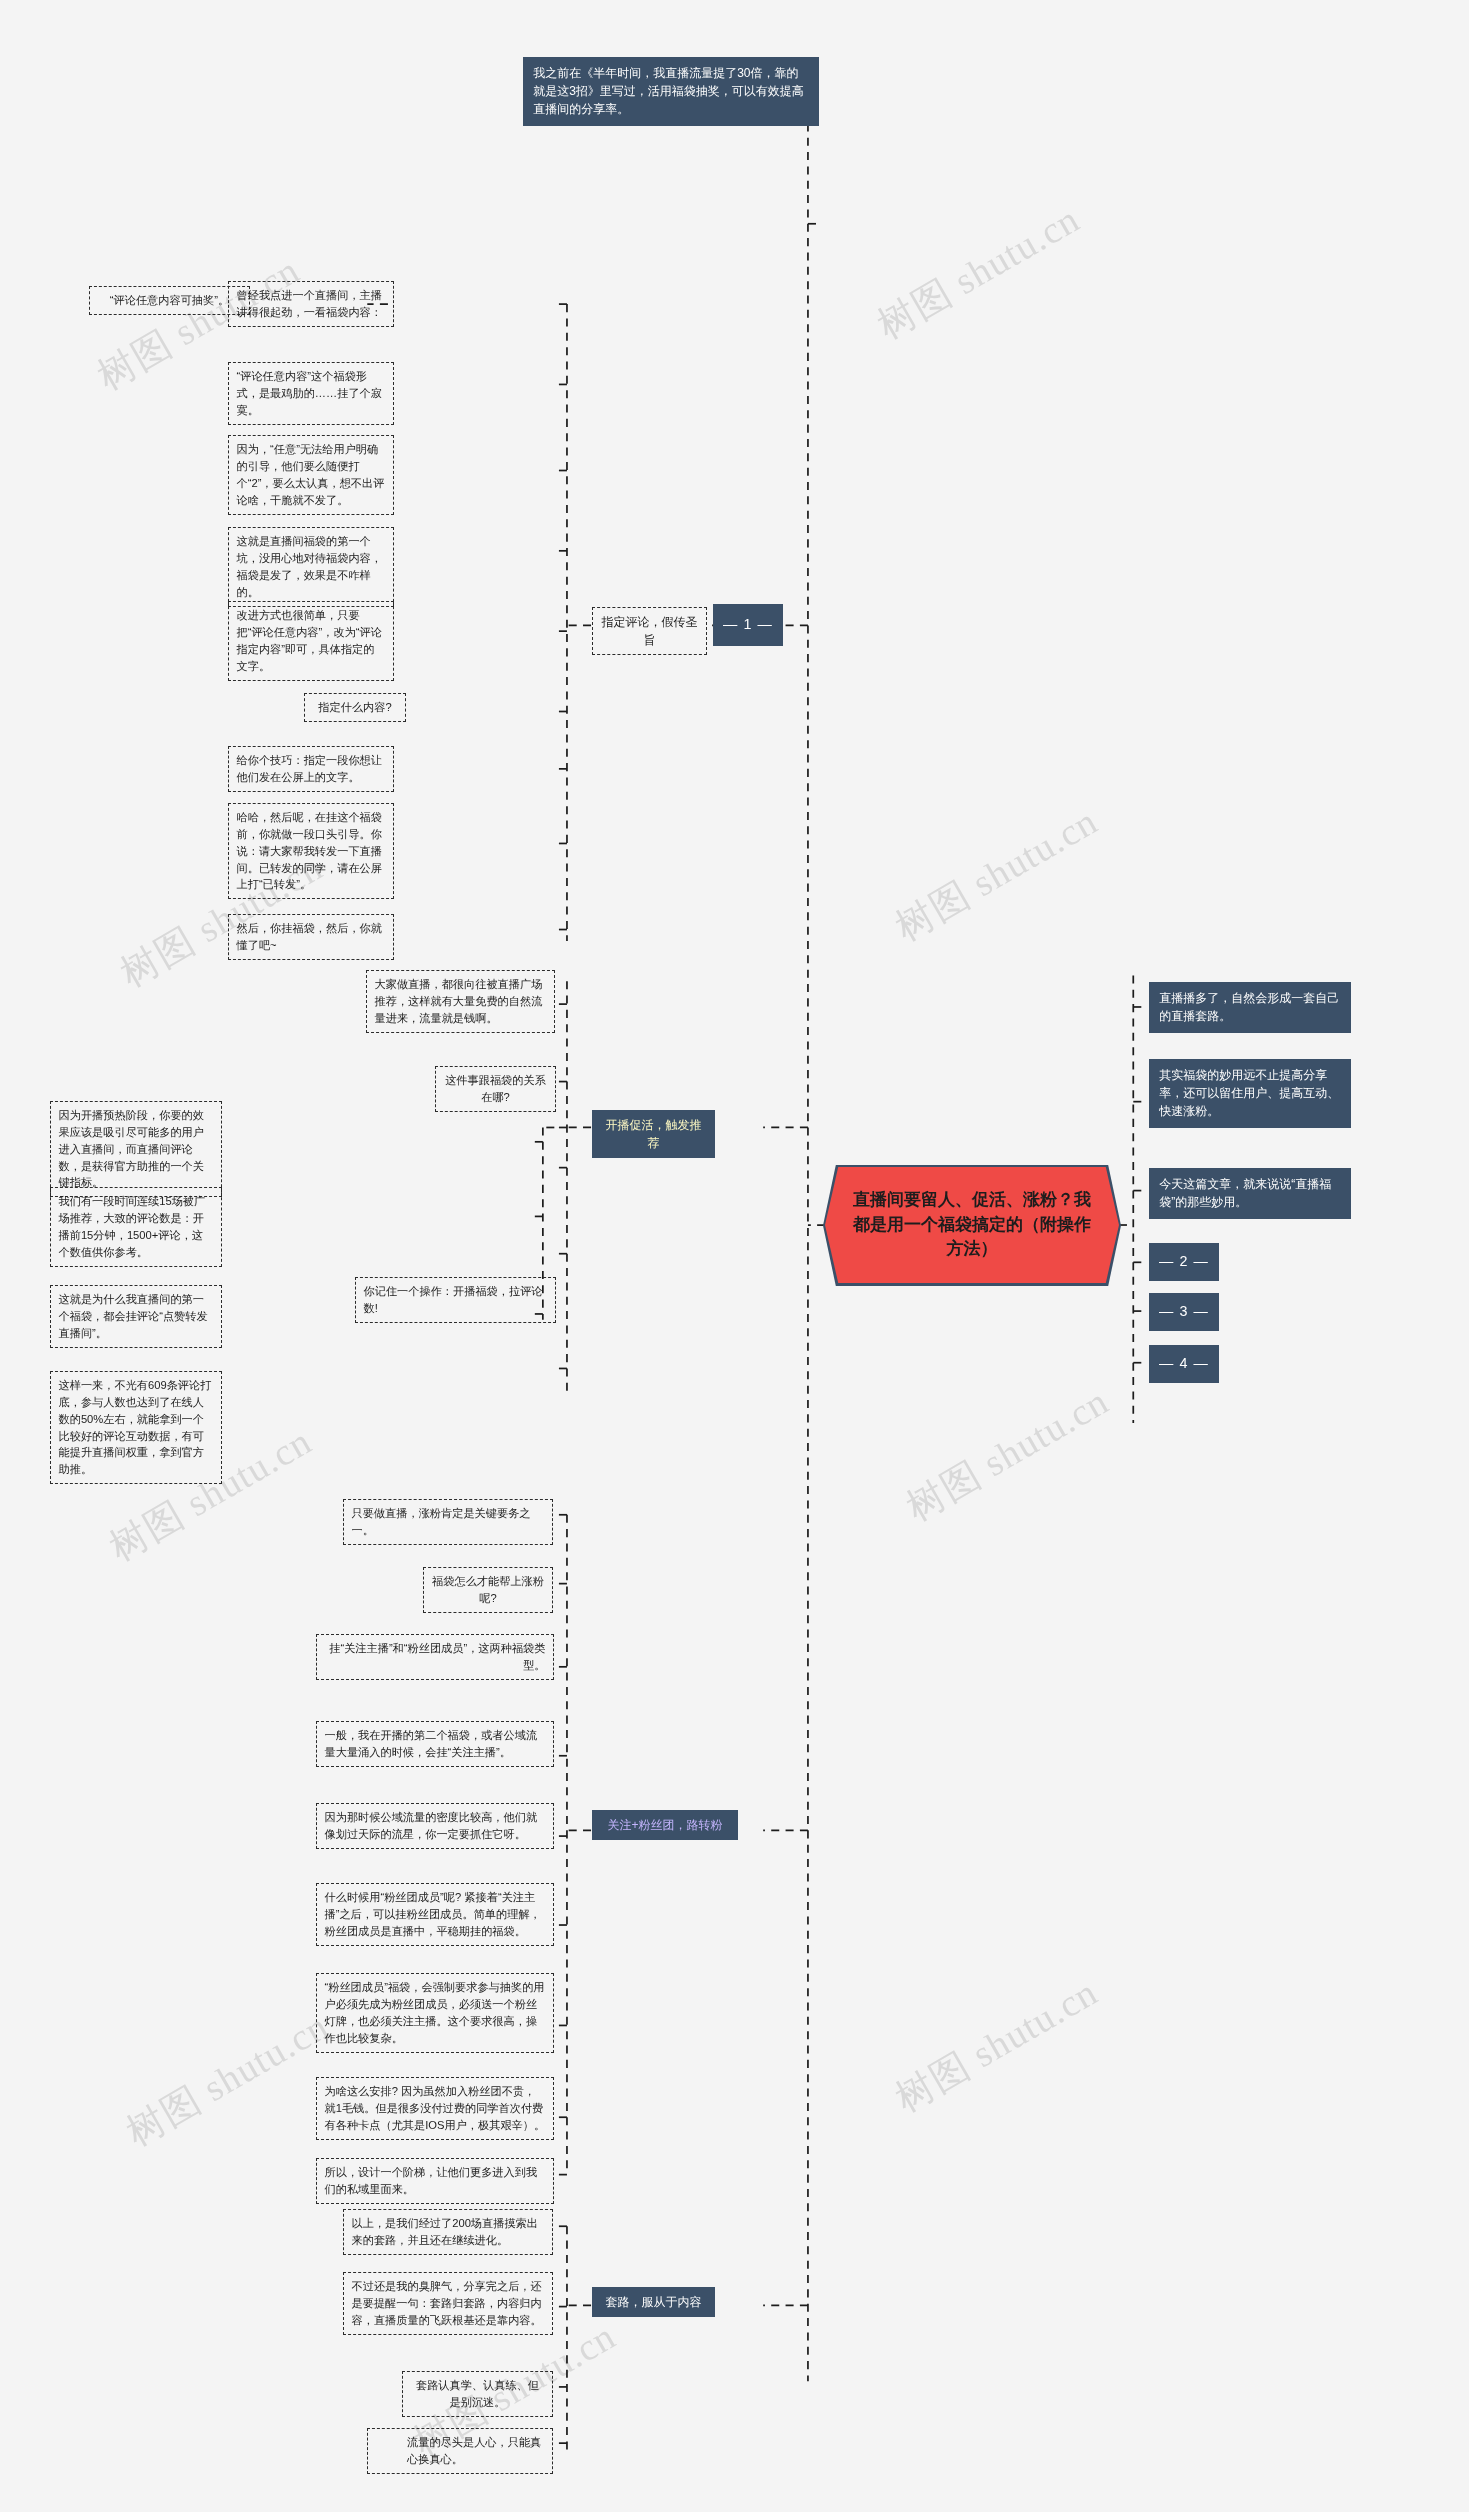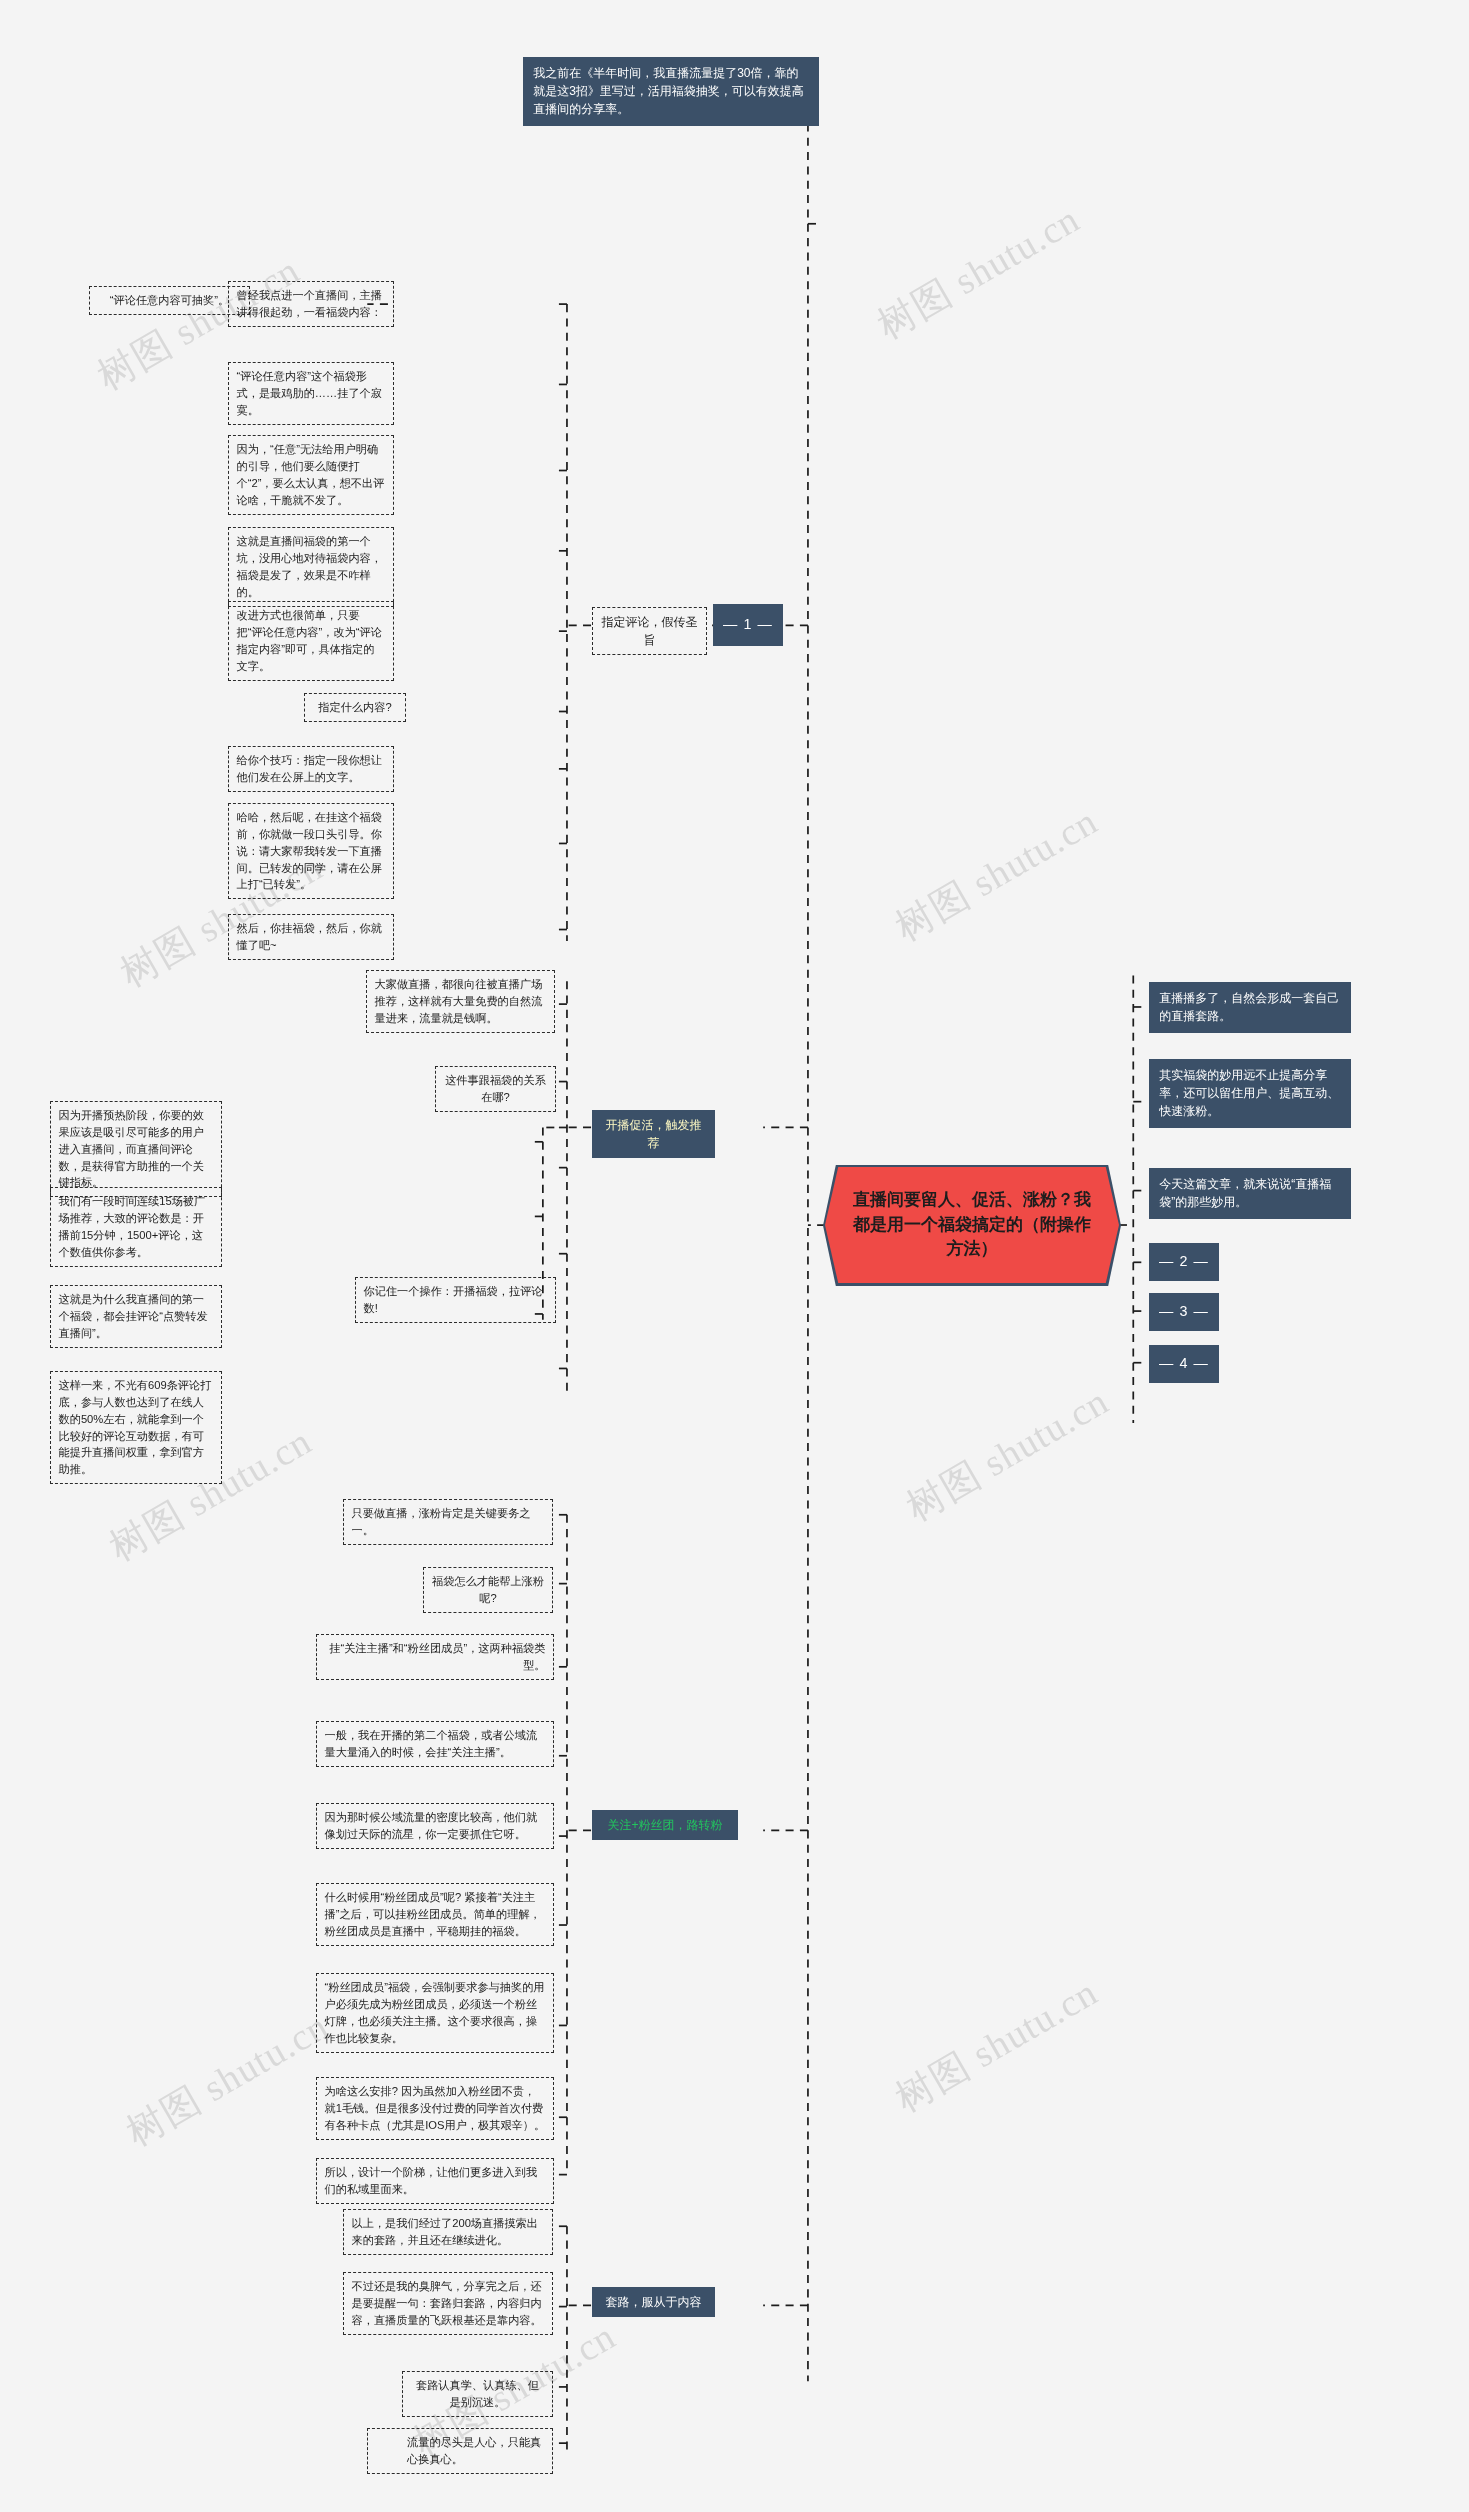--- a/index.html
+++ b/index.html
@@ -262,21 +262,21 @@
   <div class="node leaf" style="left:316px;top:1973px;width:238px;">
     <span>“粉丝团成员”福袋，会强制要求参与抽奖的用户必须先成为粉丝团成员，必须送一个粉丝灯牌，也必须关注主播。这个要求很高，操作也比较复杂。</span>
   </div>
   <div class="node leaf" style="left:316px;top:2077px;width:238px;">
     <span>为啥这么安排? 因为虽然加入粉丝团不贵，就1毛钱。但是很多没付过费的同学首次付费有各种卡点（尤其是IOS用户，极其艰辛）。</span>
   </div>
   <div class="node leaf" style="left:316px;top:2158px;width:238px;">
     <span>所以，设计一个阶梯，让他们更多进入到我们的私域里面来。</span>
   </div>
 
-  <div class="node leaf" style="left:592px;top:1810px;width:146px;text-align:center;font-size:12px;background:#3b5068;border-color:#3b5068;color:#22c55e;">
+  <div class="node leaf" style="left:592px;top:1810px;width:146px;text-align:center;font-size:12px;background:#3b5068;border-color:#3b5068;color:#c4b5fd;">
     <span>关注+粉丝团，路转粉</span>
   </div>
 
   <div class="node leaf" style="left:343px;top:2209px;width:210px;">
     <span>以上，是我们经过了200场直播摸索出来的套路，并且还在继续进化。</span>
   </div>
   <div class="node leaf" style="left:343px;top:2272px;width:210px;">
     <span>不过还是我的臭脾气，分享完之后，还是要提醒一句：套路归套路，内容归内容，直播质量的飞跃根基还是靠内容。</span>
   </div>
   <div class="node leaf" style="left:402px;top:2371px;width:151px;text-align:center;">

